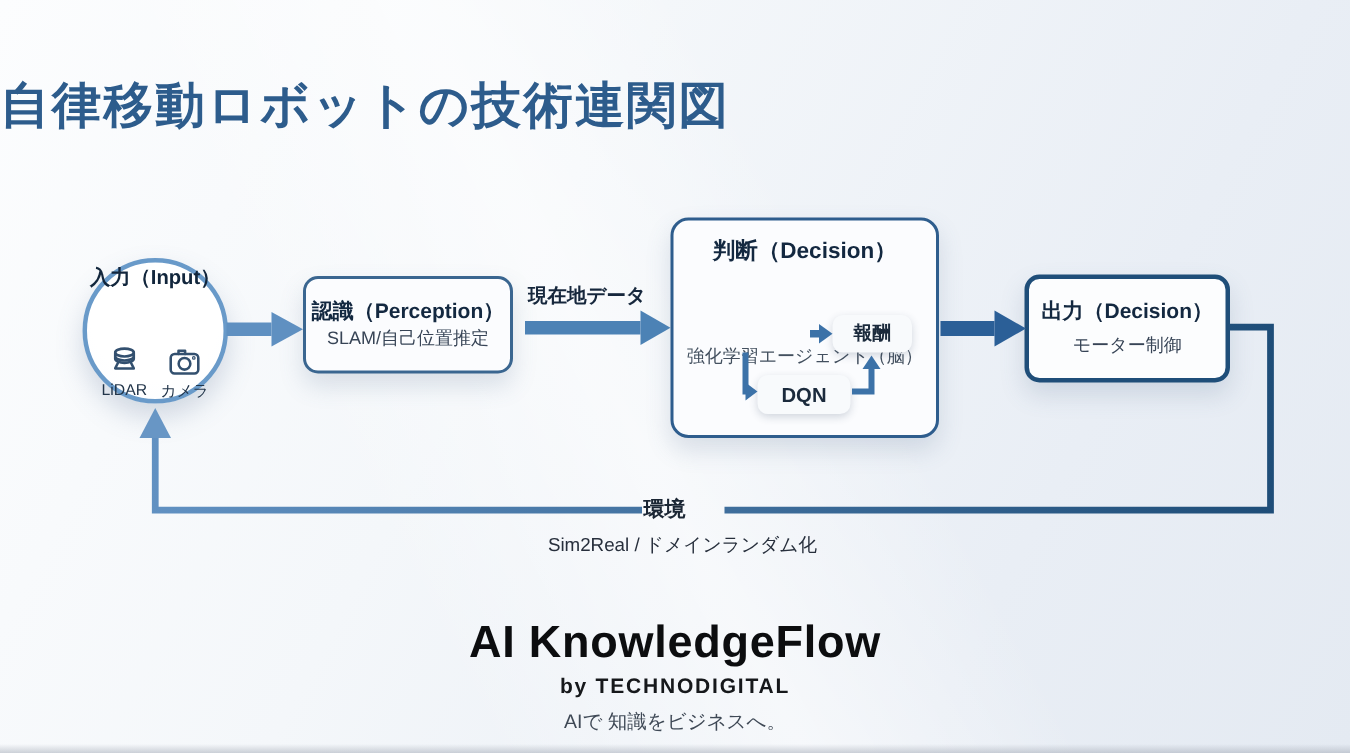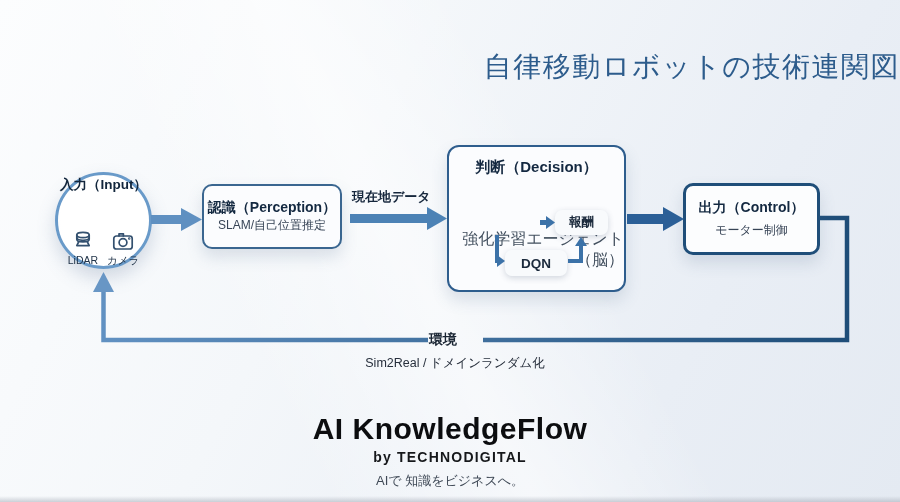--- a/index.html
+++ b/index.html
@@ -7,22 +7,22 @@
   .canvas{
     position:relative; width:900px; height:502px; overflow:hidden;
     background:linear-gradient(118deg,#fcfdfe 0%,#f4f7fa 38%,#e9eef5 75%,#e4eaf2 100%);
   }
   .sheen{ position:absolute; inset:0;
     background:linear-gradient(62deg, rgba(255,255,255,0) 28%, rgba(255,255,255,.55) 46%, rgba(255,255,255,0) 62%);
     pointer-events:none; }
   .bottom-edge{ position:absolute; left:0; right:0; bottom:0; height:6px;
     background:linear-gradient(rgba(200,205,213,0), rgba(168,174,185,.55)); }
 
-  .title{ position:absolute; left:0; right:0; top:48px; text-align:right;
-    font-size:28px; font-weight:normal; color:#2d5c8c; letter-spacing:1.5px; }
+  .title{ position:absolute; left:0; right:0; top:48px; text-align:left;
+    font-size:33px; font-weight:bold; color:#2d5c8c; letter-spacing:1.5px; }
 
   .overlay{ position:absolute; left:0; top:0; z-index:6; pointer-events:none; }
 
   .node{ position:absolute; z-index:2; display:flex; flex-direction:column;
     align-items:center; justify-content:center;gap:32px; }
 
   .input-circle{ left:55px; top:172px; width:97px; height:97px; border-radius:50%;
     background:radial-gradient(circle at 50% 40%, #ffffff 60%, #fbfdff);
     border:3px solid #699ac9; box-shadow:0 9px 18px rgba(90,115,150,.25); }
   .input-title{ font-size:13.5px; font-weight:bold; color:#12263c; margin-top:2px; }
@@ -34,21 +34,21 @@
 
   .card{ background:#fbfcfe; box-shadow:0 8px 16px rgba(80,105,140,.18); }
   .perception-box{ left:202px; top:184px; width:140px; height:65px;
     border:2px solid #3a6690; border-radius:10px; gap:0; }
   .box-title{ font-size:14px; font-weight:bold; color:#132840; }
   .box-sub{ font-size:12px; color:#374456; }
 
   .decision-box{ left:447px; top:145px; width:179px; height:147px;
     border:2px solid #2e5d8d; border-radius:12px; justify-content:flex-start; }
   .decision-box .box-title{ font-size:15px; margin-top:11px; }
-  .decision-box .box-sub{ font-size:16px; margin-top:20px; color:#43505f;text-align:right; }
+  .decision-box .box-sub{ font-size:12px; margin-top:20px; color:#43505f; }
   .chip{ position:absolute; display:flex; align-items:center; justify-content:center;
     background:#f8fafc; border-radius:7px; box-shadow:0 2px 6px rgba(40,60,90,.20);
     font-size:12.5px; font-weight:600; color:#1b2a3c; z-index:3; }
   .chip-explore{ left:463px; top:210px; width:74px; height:25px; }
   .chip-reward{ left:555px; top:210px; width:53px; height:25px; }
   .chip-dqn{ left:505px; top:250px; width:62px; height:26px; font-size:13.5px; }
 
   .control-box{ left:683px; top:183px; width:137px; height:72px;
     border:3px solid #1f4e79; border-radius:10px; gap:5px; background:#fcfdfe; }
 
@@ -142,21 +142,21 @@
   <div class="edge-label lbl-current">現在地データ</div>
 
   <div class="node card decision-box">
     <div class="box-title">判断（Decision）</div>
     <div class="box-sub">強化学習エージェント（脳）</div>
   </div>
   <div class="chip chip-reward">報酬</div>
   <div class="chip chip-dqn">DQN</div>
 
   <div class="node card control-box">
-    <div class="box-title">出力（Control）</div>
+    <div class="box-title">出力（Decision）</div>
     <div class="box-sub">モーター制御</div>
   </div>
 
   <div class="edge-label lbl-env">環境</div>
   <div class="edge-label lbl-sim">Sim2Real / ドメインランダム化</div>
 
   <div class="footer">
     <div class="brand">AI KnowledgeFlow</div>
     <div class="byline">by TECHNODIGITAL</div>
     <div class="tagline">AIで 知識をビジネスへ。</div>

